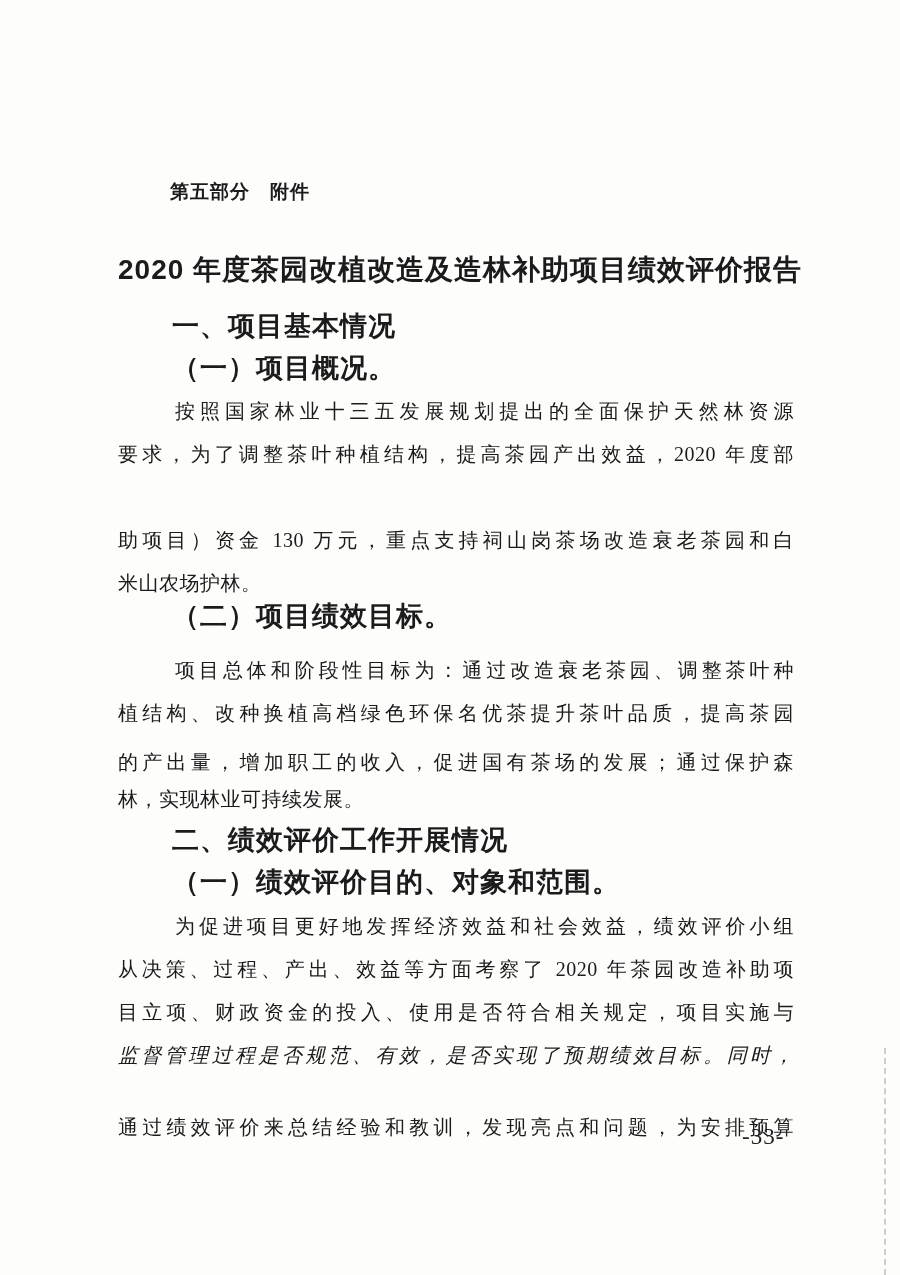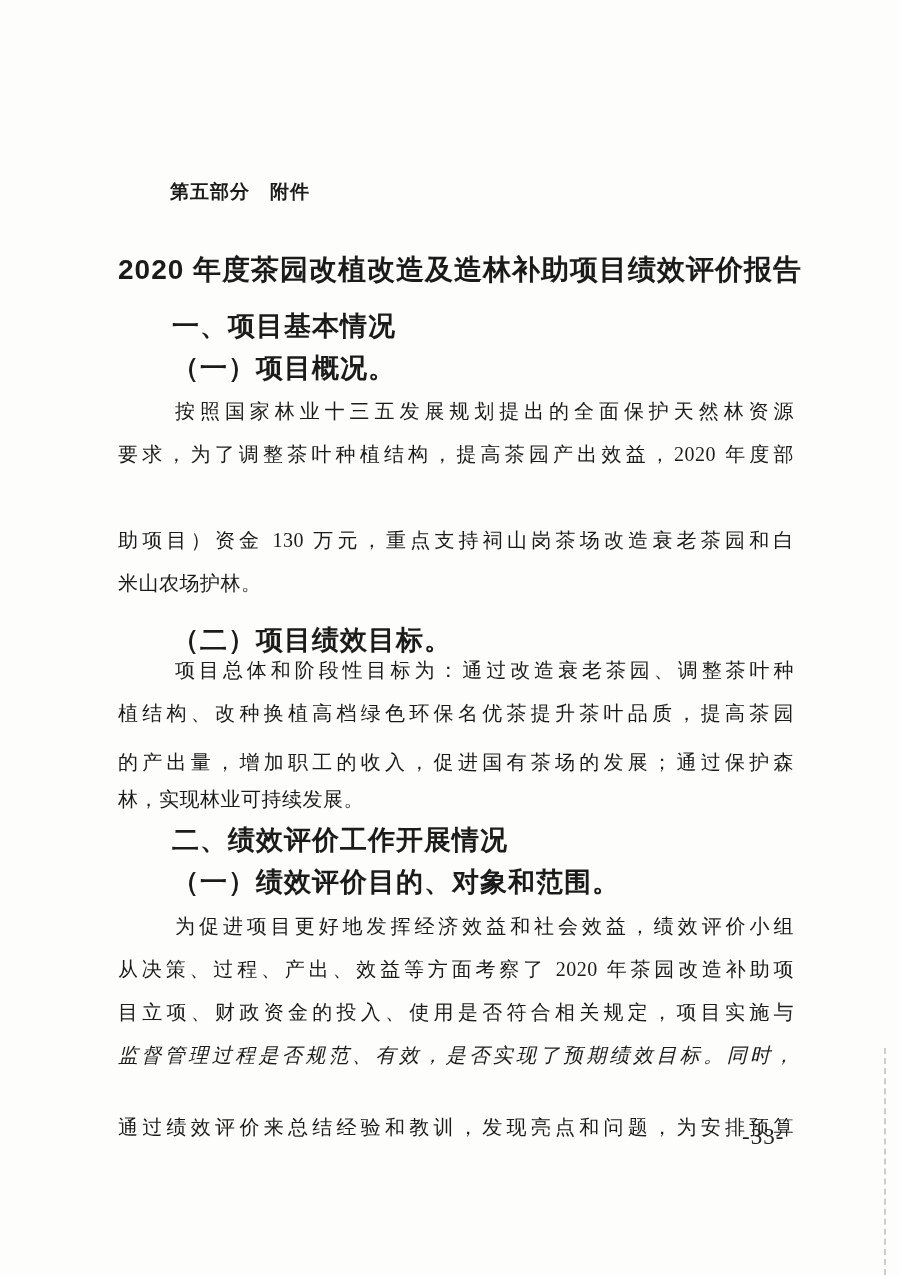--- a/index.html
+++ b/index.html
@@ -96,21 +96,21 @@
 
   <div class="line bold-head h-num" style="top:310px;">一、项目基本情况</div>
 
   <div class="line bold-head h-num" style="top:352px;">（一）项目概况。</div>
 
   <div class="line just indent" style="top:394px;">按照国家林业十三五发展规划提出的全面保护天然林资源</div>
   <div class="line just" style="top:437px;">要求，为了调整茶叶种植结构，提高茶园产出效益，2020 年度部</div>
   <div class="line just" style="top:523px;">助项目）资金 130 万元，重点支持祠山岗茶场改造衰老茶园和白</div>
   <div class="line" style="top:566px;">米山农场护林。</div>
 
-  <div class="line bold-head h-num" style="top:624px;">（二）项目绩效目标。</div>
+  <div class="line bold-head h-num" style="top:600px;">（二）项目绩效目标。</div>
 
   <div class="line just indent" style="top:653px;">项目总体和阶段性目标为：通过改造衰老茶园、调整茶叶种</div>
   <div class="line just" style="top:696px;">植结构、改种换植高档绿色环保名优茶提升茶叶品质，提高茶园</div>
   <div class="line just" style="top:739px;margin-top:6px;">的产出量，增加职工的收入，促进国有茶场的发展；通过保护森</div>
   <div class="line" style="top:782px;">林，实现林业可持续发展。</div>
 
   <div class="line bold-head h-num" style="top:824px;">二、绩效评价工作开展情况</div>
 
   <div class="line bold-head h-num" style="top:866px;">（一）绩效评价目的、对象和范围。</div>
 

